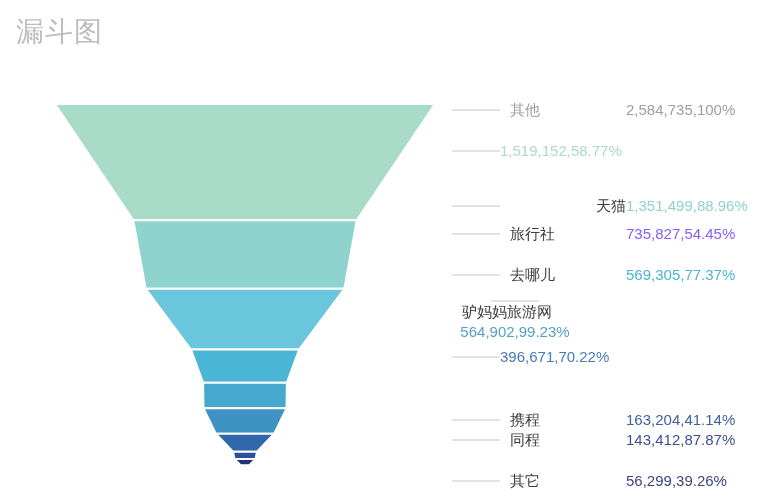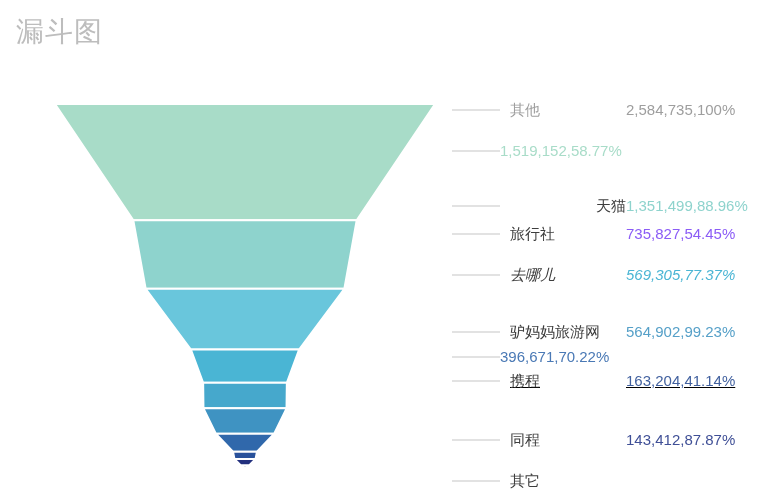--- a/index.html
+++ b/index.html
@@ -110,43 +110,44 @@
       <div class="legend-row" style="top: 196px; text-align: right;">
         <div class="leader-line" style="background: rgb(226, 226, 226);"></div>
         <div class="row-name">天猫</div>
         <div class="row-value" style="color: rgb(142, 211, 205);">1,351,499,88.96%</div>
       </div>
       <div class="legend-row" style="top: 223.6px;">
         <div class="leader-line" style="background: rgb(226, 226, 226);"></div>
         <div class="row-name">旅行社</div>
         <div class="row-value" style="color: #8b5cf6;">735,827,54.45%</div>
       </div>
-      <div class="legend-row" style="top: 264.8px; font-style: italic;">
+      <div class="legend-row" style="top: 264.8px;">
         <div class="leader-line" style="background: rgb(226, 226, 226);"></div>
         <div class="row-name">去哪儿</div>
         <div class="row-value" style="color: rgb(74, 181, 212);">569,305,77.37%</div>
       </div>
-      <div class="legend-row" style="top: 322px;">
+      <div class="legend-row" style="top: 300px; flex-direction: column;">
         <div class="leader-line" style="background: rgb(226, 226, 226);"></div>
         <div class="row-name">驴妈妈旅游网</div>
         <div class="row-value" style="color: rgb(86, 160, 200);">564,902,99.23%</div>
       </div>
       <div class="legend-row" style="top: 347.2px;">
         <div class="leader-line" style="background: rgb(226, 226, 226);"></div>
         <div class="row-value" style="color: rgb(74, 121, 181);">396,671,70.22%</div>
       </div>
-      <div class="legend-row" style="top: 371px; text-decoration: underline;">
+      <div class="legend-row" style="top: 410px;">
         <div class="leader-line" style="background: rgb(226, 226, 226);"></div>
         <div class="row-name">携程</div>
         <div class="row-value" style="color: rgb(66, 97, 159);">163,204,41.14%</div>
       </div>
       <div class="legend-row" style="top: 429.6px;">
         <div class="leader-line" style="background: rgb(226, 226, 226);"></div>
         <div class="row-name">同程</div>
         <div class="row-value" style="color: rgb(63, 79, 150);">143,412,87.87%</div>
       </div>
       <div class="legend-row" style="top: 470.8px;">
         <div class="leader-line" style="background: rgb(226, 226, 226);"></div>
         <div class="row-name">其它</div>
+        <div class="row-value" style="color: rgb(60, 69, 133);">56,299,39.26%</div>
       </div>
     </div>
 
 </div>
 
 </body></html>

